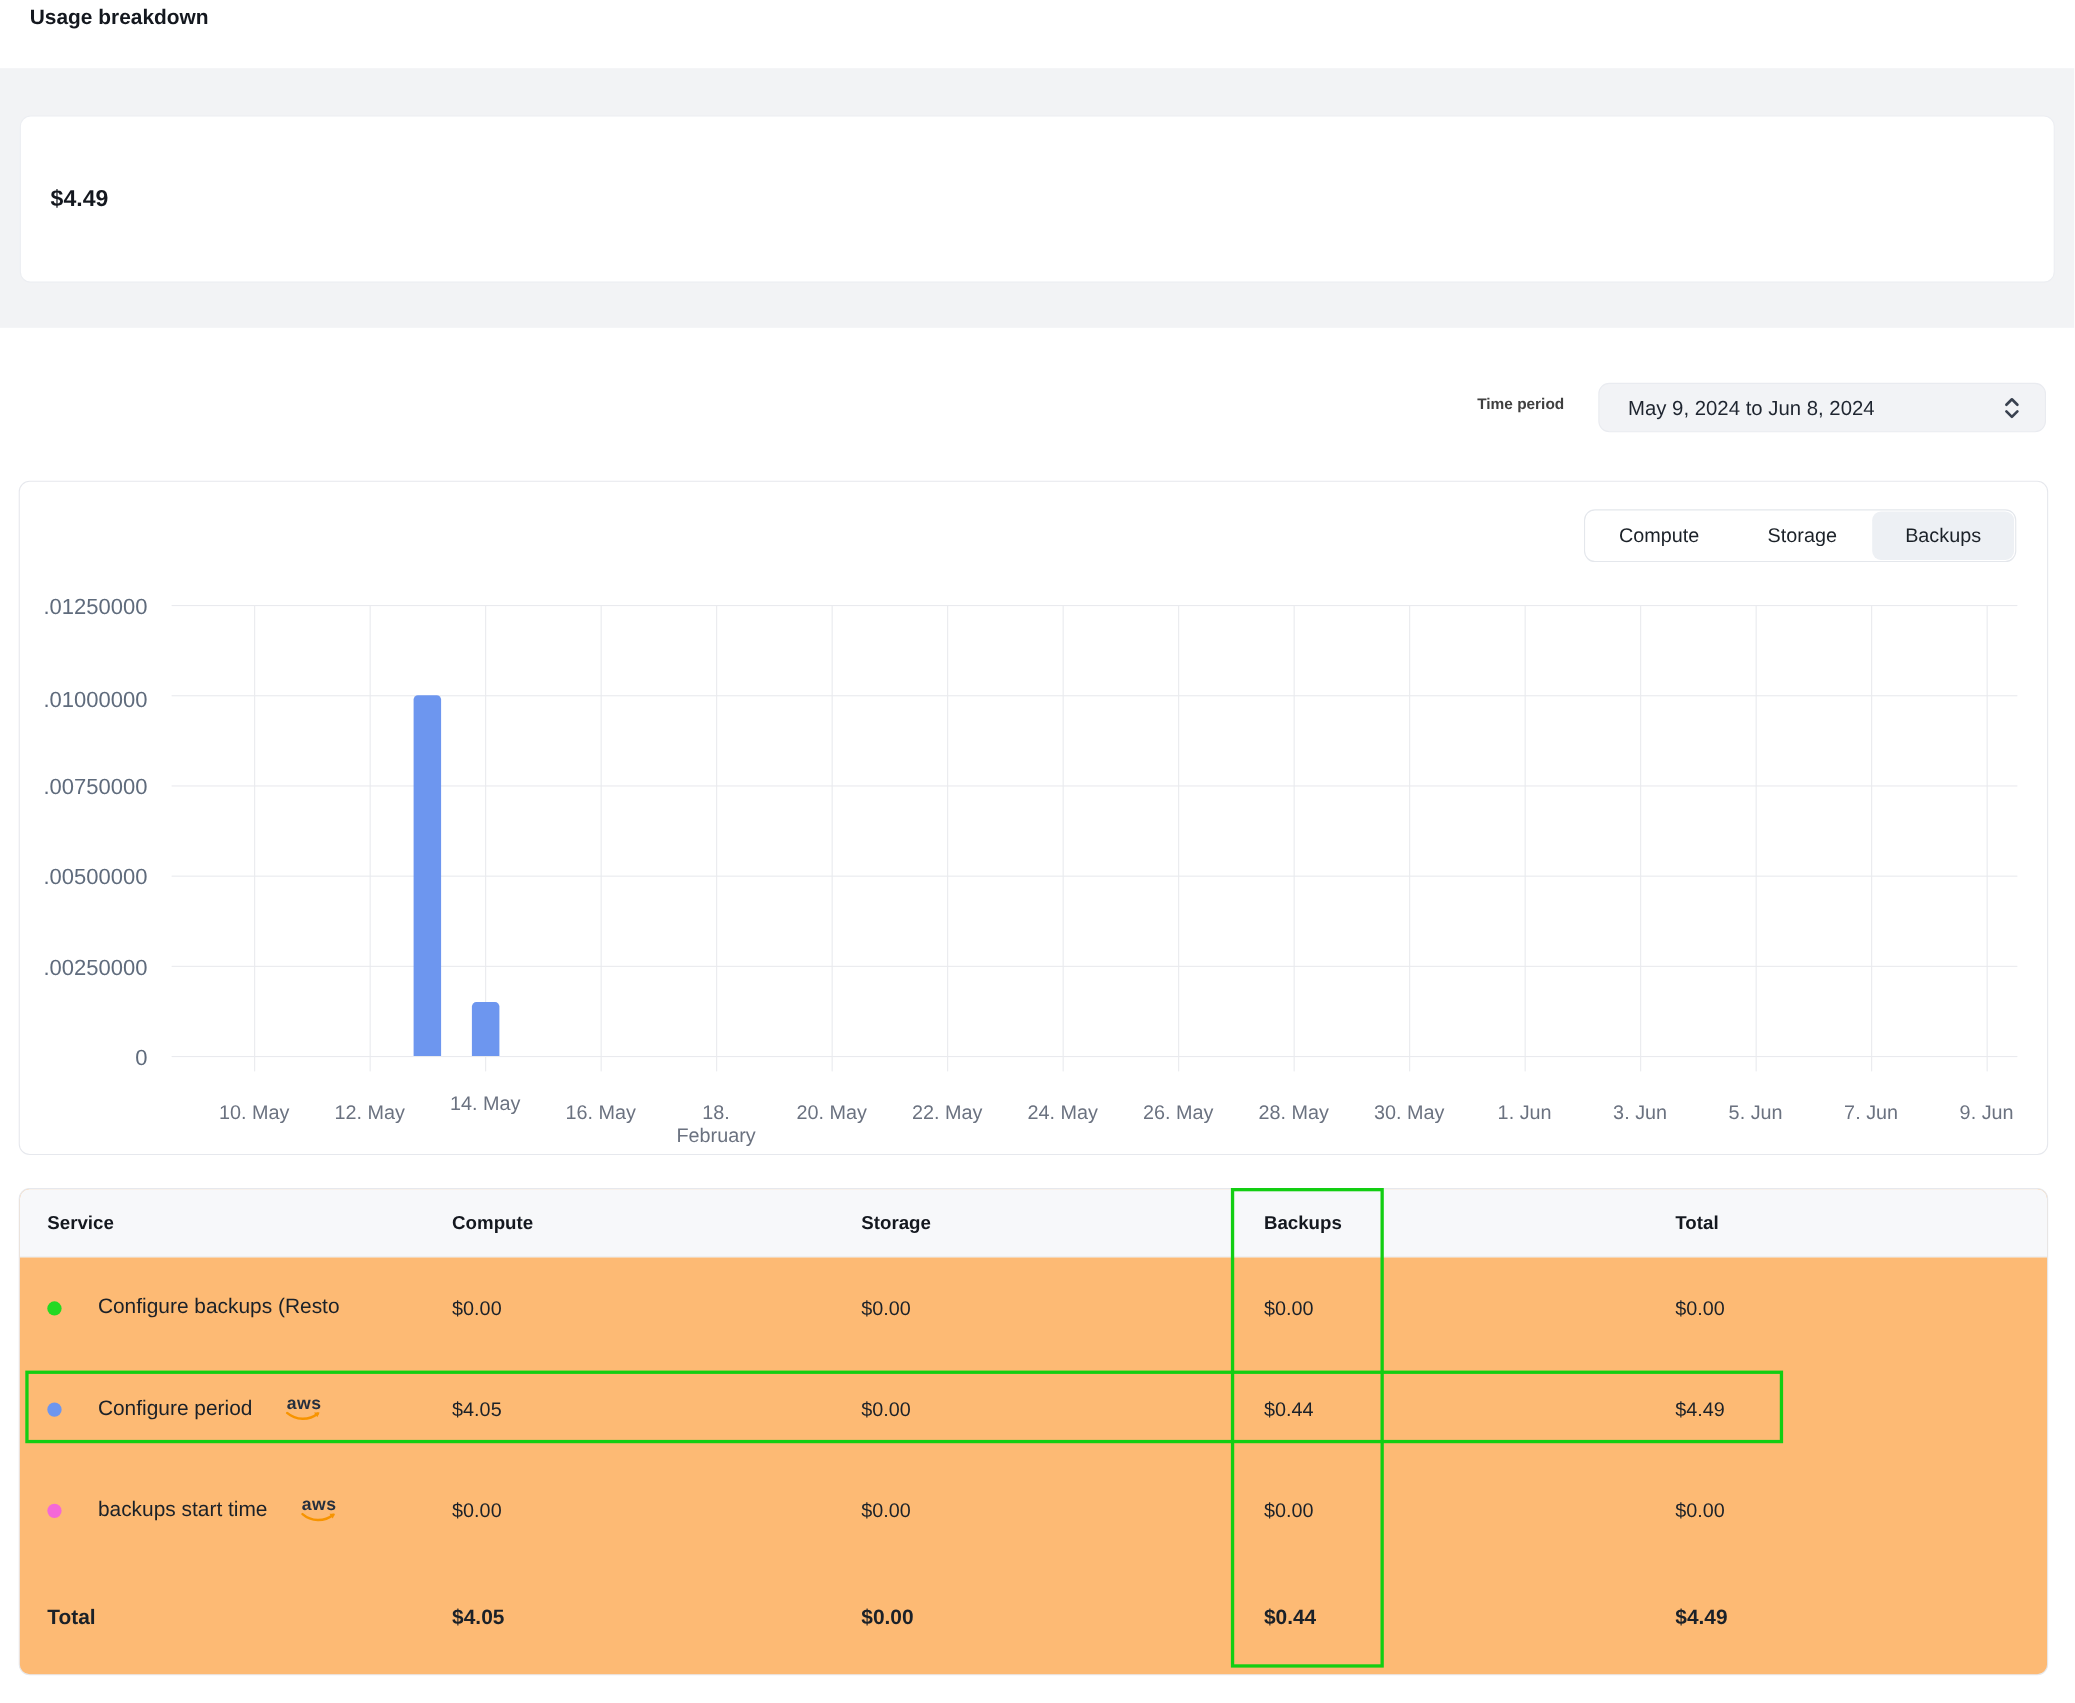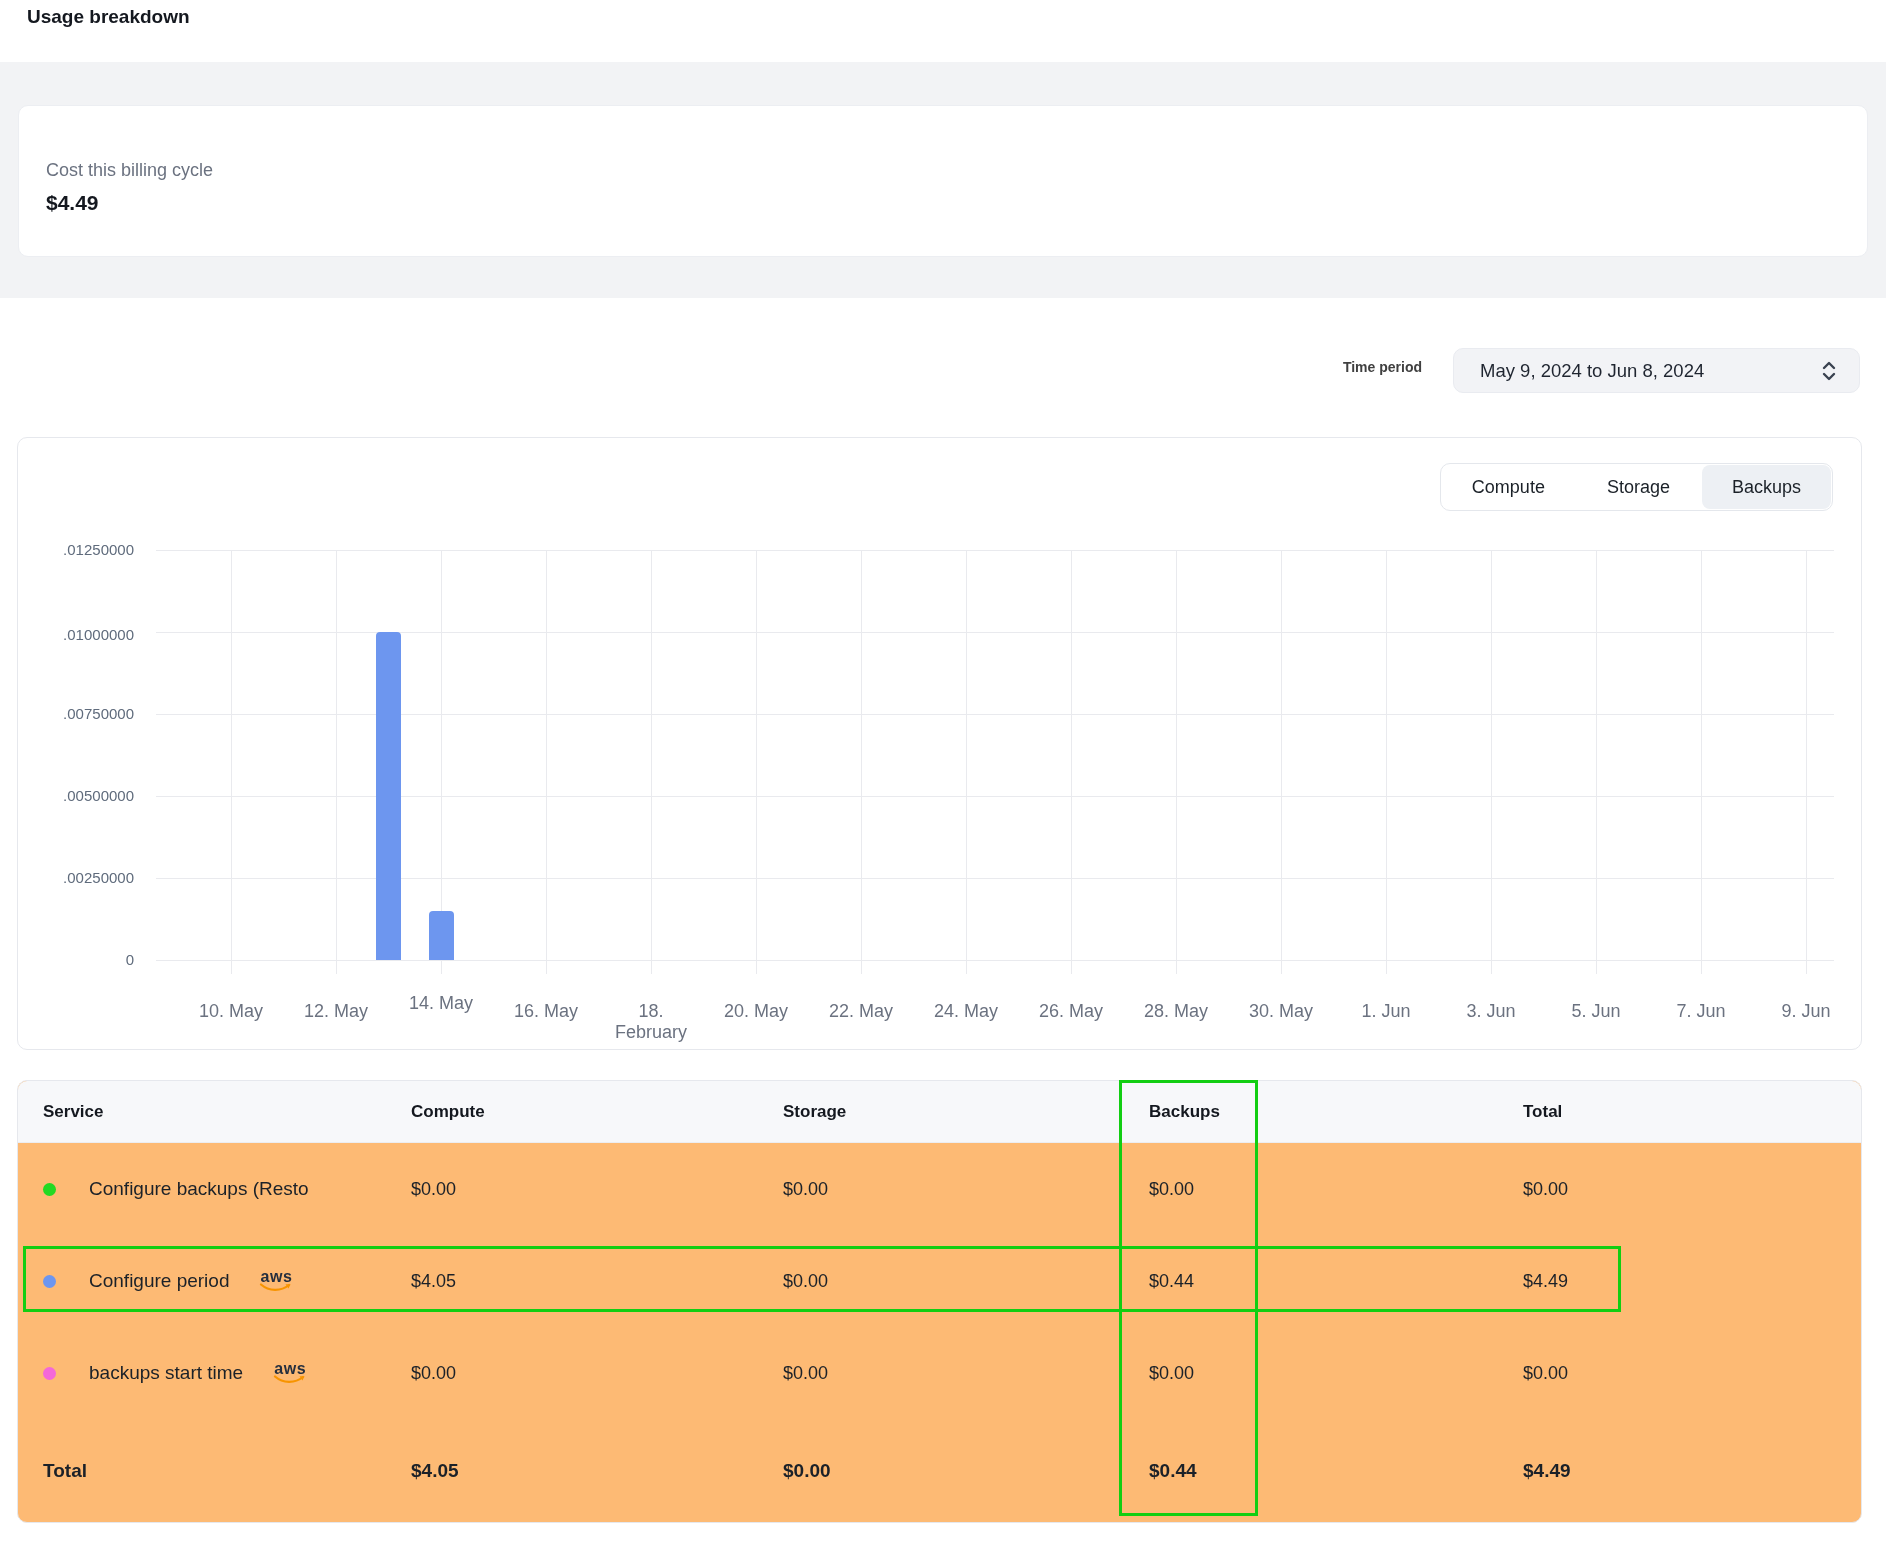--- a/index.html
+++ b/index.html
@@ -28,21 +28,21 @@
   .chartcard{position:absolute;left:17px;top:437px;width:1845px;height:613px;background:#fff;
              border:1px solid #e6e8ed;border-radius:10px;}
   .tabs{position:absolute;right:28px;top:25px;height:48px;border:1px solid #e4e7ec;
         border-radius:10px;display:flex;align-items:stretch;background:#fff;overflow:hidden;}
   .tab{display:flex;align-items:center;padding:0 30px;font-size:18px;color:#1b2128;
        cursor:pointer;border-radius:8px;margin:1px;}
   .tab.active{background:#edf0f4;}
   .plot{position:absolute;left:0;top:0;right:0;bottom:0;}
   .hgrid{position:absolute;height:1px;background:#e9eaee;}
   .vgrid{position:absolute;width:1px;background:#e9eaee;}
-  .ylab{position:absolute;font-size:15px;color:#5f6b7c;text-align:right;width:116px;}
+  .ylab{position:absolute;font-size:20px;color:#5f6b7c;text-align:right;width:116px;}
   .xlab{position:absolute;font-size:18px;color:#6b7280;text-align:center;width:96px;}
   .bar{position:absolute;background:#6d96ef;border-radius:4px 4px 0 0;}
 
   
   .tablecard{position:absolute;left:17px;top:1080px;width:1845px;height:443px;background:#fdba74;
              border:1px solid #e6e8ed;border-radius:10px;overflow:hidden;
              display:grid;grid-template-rows:62px 92px 92px 92px auto;}
   .grow{display:grid;grid-template-columns:393px 372px 366px 374px auto;align-items:center;}
   .thead{background:#f7f8fa;border-bottom:1px solid #eceef1;font-size:17px;font-weight:600;color:#14181f;}
   .thead .cell:first-child{padding-left:25px;}
@@ -63,21 +63,20 @@
 </style>
 </head>
 <body>
 
 <div class="page">
 
   <div class="title">Usage breakdown</div>
 
   <div class="band">
     <div class="sumcard">
-      <div class="sumlabel">Cost this billing cycle</div>
       <div class="sumvalue">$4.49</div>
     </div>
   </div>
 
   <div class="tprow">
     <div class="tplabel">Time period</div>
     <div class="tpselect">
       <span class="txt">May 9, 2024 to Jun 8, 2024</span>
       <svg width="16" height="22" viewBox="0 0 16 22">
         <path d="M3 8 L8 3 L13 8" fill="none" stroke="#3a4250" stroke-width="2.4" stroke-linecap="round" stroke-linejoin="round"></path>

